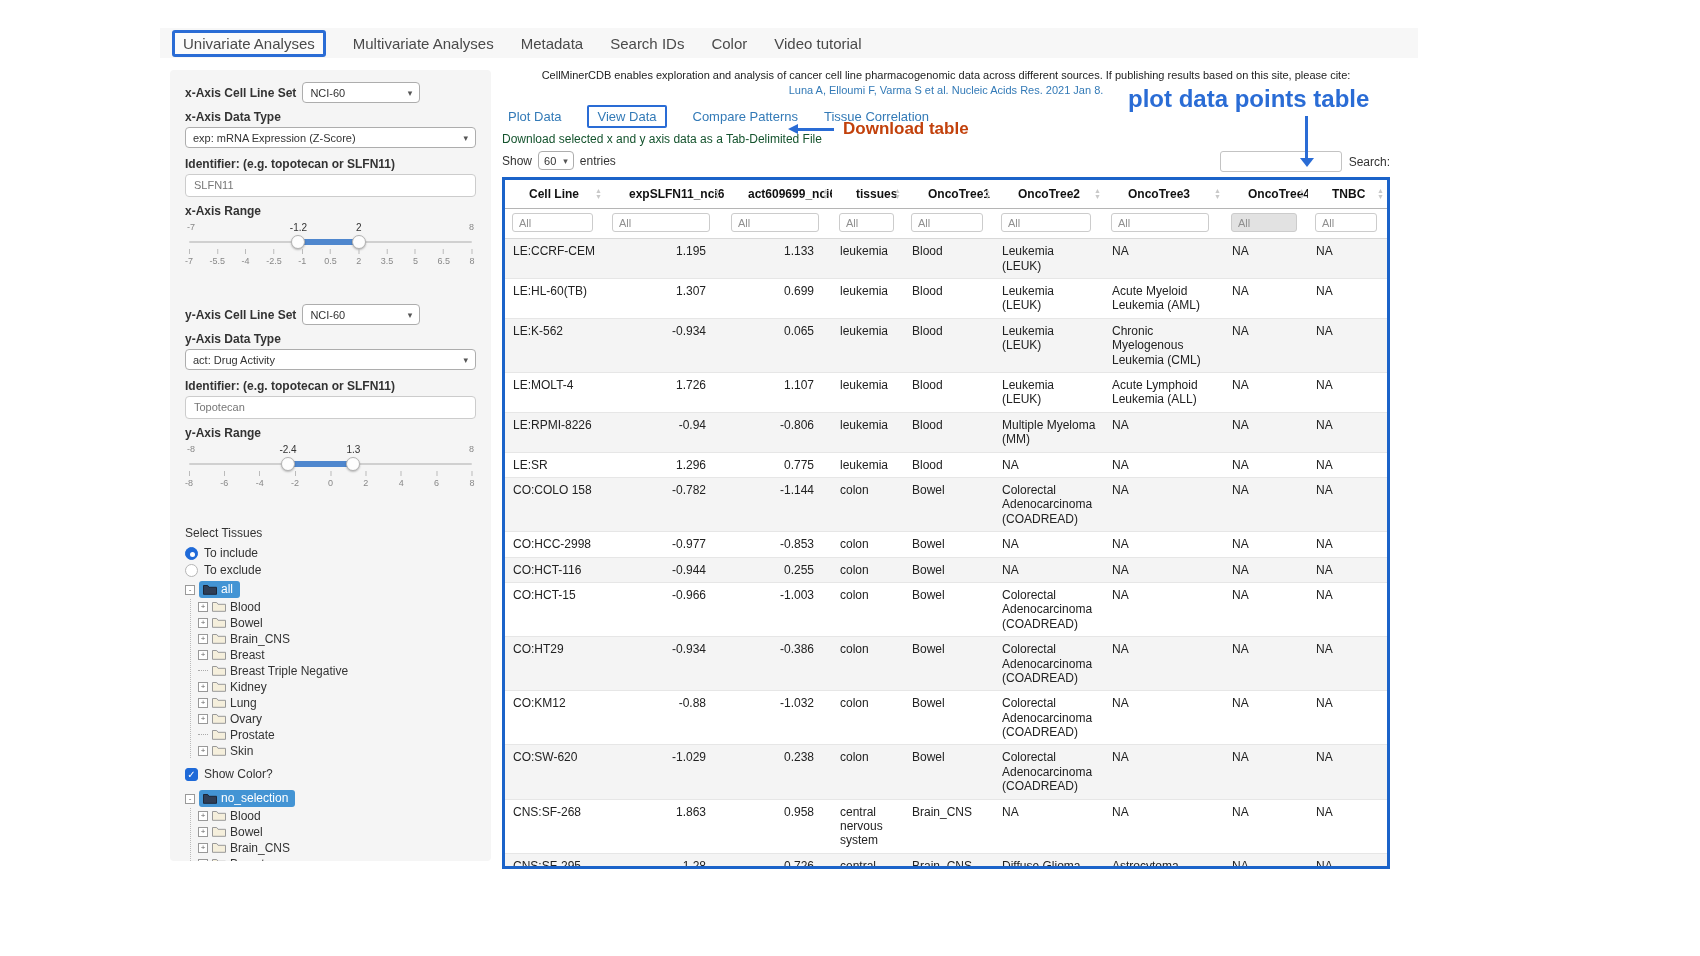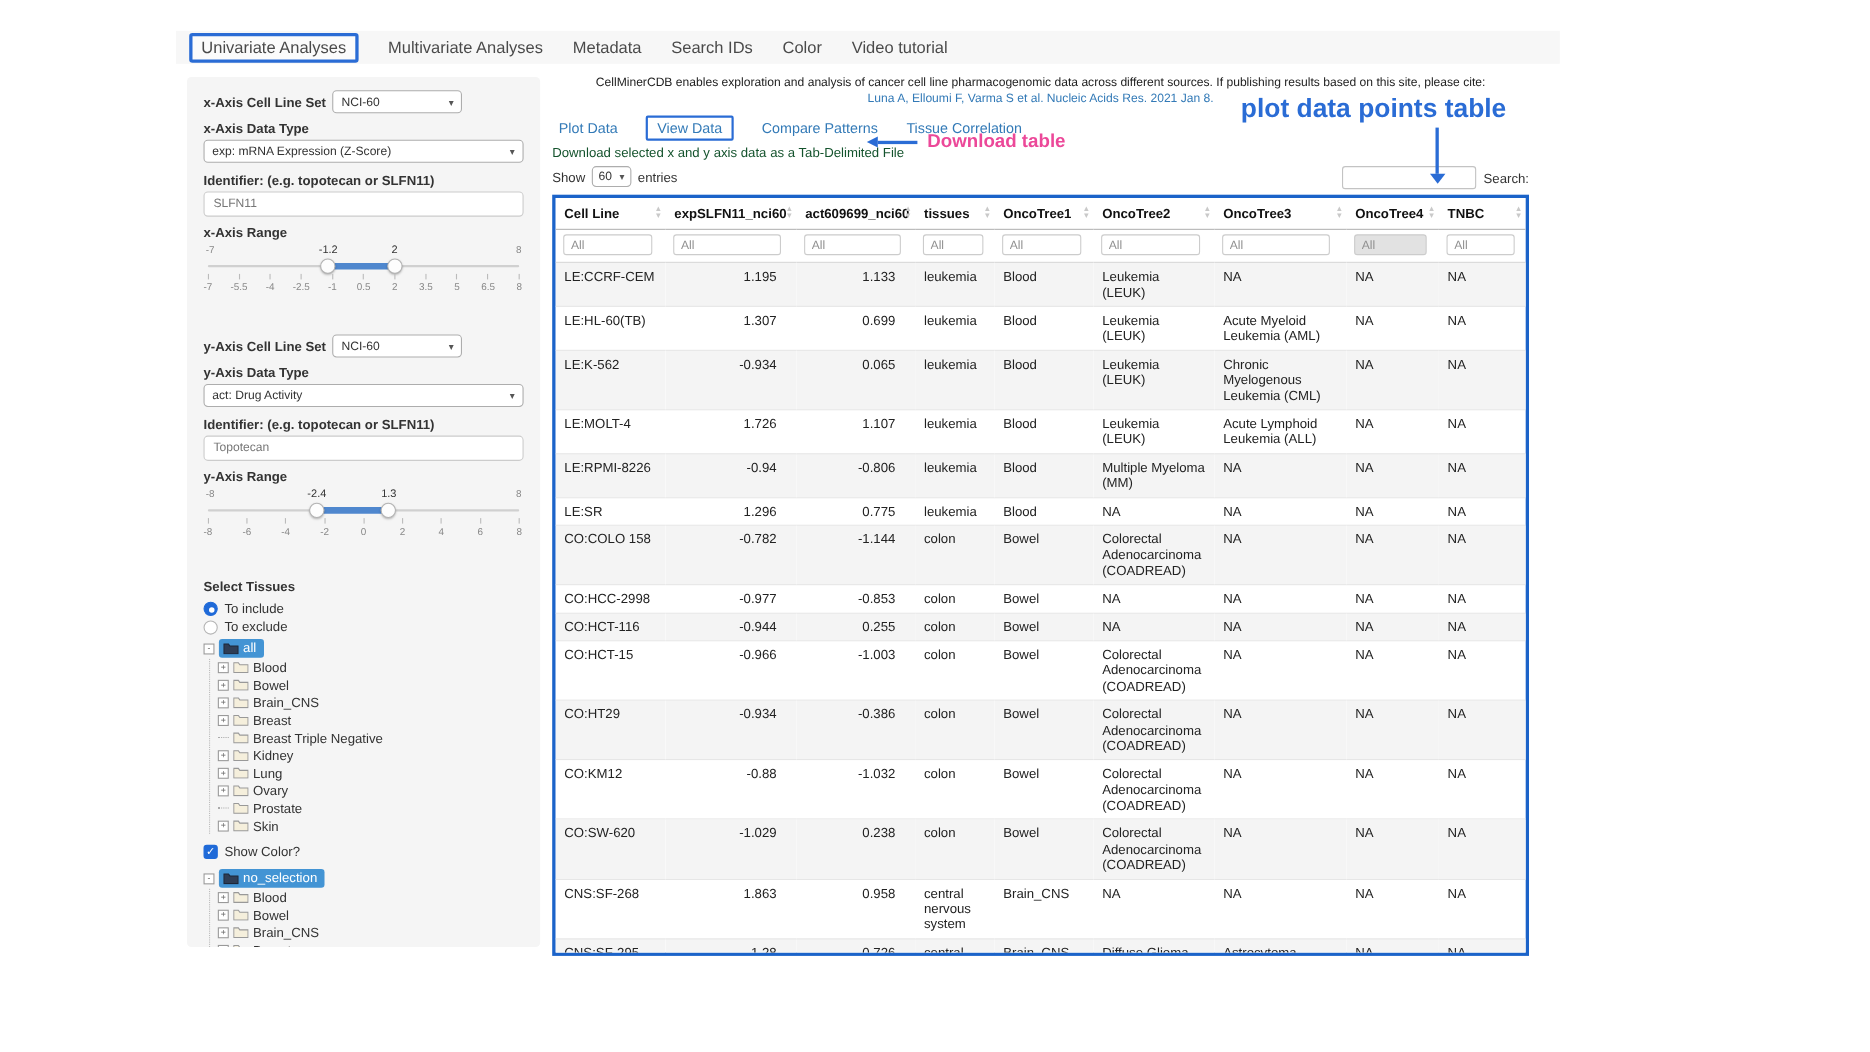--- a/index.html
+++ b/index.html
@@ -40,21 +40,21 @@
   .sl-track::before { content:""; position:absolute; left:0; right:0; top:6px; height:2px; background:#d0d0d0; border-radius:2px; }
   .sl-bar { position:absolute; top:4px; height:6px; background:#4f87ce; border-radius:3px; }
   .sl-handle { position:absolute; top:0; width:14px; height:14px; border-radius:50%;
                background:#fdfdfd; border:1px solid #b3b3b3; box-shadow:0 1px 2px rgba(0,0,0,.25);
                transform:translateX(-50%); cursor:pointer; }
   .sl-ticks { position:relative; height:22px; font-size:9px; color:#888; }
   .sl-tick { position:absolute; top:0; transform:translateX(-50%); text-align:center; }
   .sl-tick i { display:block; width:1px; height:5px; background:#bbb; margin:0 auto 2px; }
 
   
-  .tissue-title { font-weight:bold; margin:16px 0 6px; }
+  .tissue-title { font-weight:normal; margin:16px 0 6px; }
   .radio-row, .check-row { display:flex; align-items:center; gap:6px; margin:3px 0; cursor:pointer; }
   .radio { width:13px; height:13px; border-radius:50%; border:1px solid #b5b5b5; background:#fff; position:relative; }
   .radio.checked { background:#1f6ad8; border-color:#1f6ad8; }
   .radio.checked::after { content:""; position:absolute; left:4px; top:4px; width:5px; height:5px; border-radius:50%; background:#fff; }
   .checkbox { width:13px; height:13px; border-radius:3px; border:1px solid #b5b5b5; background:#fff;
               color:#fff; font-size:10px; line-height:12px; text-align:center; }
   .checkbox.checked { background:#1f6ad8; border-color:#1f6ad8; }
   .check-row { margin:9px 0; }
 
   .tree { margin:4px 0 2px; }
@@ -83,36 +83,36 @@
   .dl-link { color:#14532d; font-size:12px; text-decoration:none; cursor:pointer; }
   .entries-row { margin-top:5px; display:flex; justify-content:space-between; align-items:flex-start; }
   .entries-left { display:flex; align-items:center; gap:6px; }
   .entries-right { display:flex; align-items:center; gap:7px; }
   .search-input { width:122px; height:21px; border:1px solid #c3c3c3; border-radius:3px; padding:2px 6px; font-size:11px; }
 
   
   .table-wrap { margin-top:5px; border:3px solid #1b63c9; background:#fff; height:692px; overflow:hidden; }
   table.dt { width:100%; border-collapse:collapse; table-layout:fixed; }
   table.dt th { text-align:left; font-weight:bold; font-size:12px; color:#111;
-                padding:7px 6px 7px 8px; border-bottom:1px solid #b5b5b5; position:relative;
+                padding:7px 6px 7px 24px; border-bottom:1px solid #b5b5b5; position:relative;
                 white-space:nowrap; overflow:hidden; cursor:pointer; }
   .sorts { position:absolute; right:3px; top:50%; transform:translateY(-50%); color:#c9c9c9; }
   .sorts i { display:block; font-style:normal; font-size:7px; line-height:6px; }
   tr.filter-row td { padding:4px 5px 6px 7px; border-bottom:1px solid #d8d8d8; }
   .col-filter { width:92%; max-width:98px; height:19px; border:1px solid #ccc; border-radius:3px;
                 font-size:11px; padding:1px 6px; color:#555; background:#fff; }
   .col-filter::placeholder { color:#909090; }
   .col-filter.shaded { background:#e2e2e2; }
   table.dt tbody td { padding:5px 8px; font-size:12px; color:#222; vertical-align:top;
                       line-height:1.2; border-top:1px solid #e6e6e6; overflow:hidden; }
   table.dt tbody tr:nth-child(odd) { background:#f4f4f4; }
   table.dt tbody td.num { text-align:right; padding-right:18px; }
 
   
-  .dl-ann { position:absolute; left:748px; top:119px; display:flex; align-items:center; color:#ec4899; }
+  .dl-ann { position:absolute; left:748px; top:119px; display:flex; align-items:center; color:#c2410c; }
   .arrow-left-head { width:0; height:0; border-top:5px solid transparent; border-bottom:5px solid transparent;
                      border-right:10px solid #2a6cd5; }
   .arrow-left-shaft { width:36px; height:3px; background:#2a6cd5; }
   .dl-ann .ann-text { margin-left:9px; font-size:17px; font-weight:bold; }
   .plot-ann { position:absolute; left:1088px; top:85px; font-size:24px; font-weight:bold; color:#2a6cd5; white-space:nowrap; }
   .down-arrow { position:absolute; left:1260px; top:116px; width:14px; }
   .down-arrow .shaft { display:block; width:3px; height:42px; background:#2a6cd5; margin-left:5px; }
   .down-arrow .head { display:block; width:0; height:0; border-left:7px solid transparent;
                       border-right:7px solid transparent; border-top:9px solid #2a6cd5; }
 </style>

